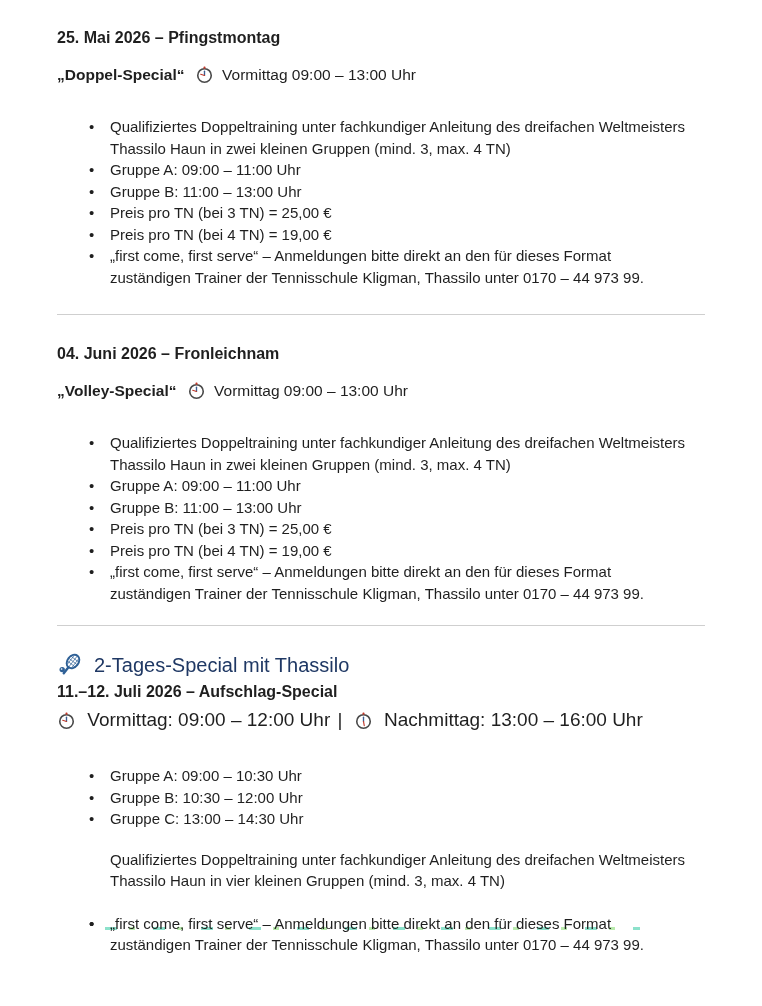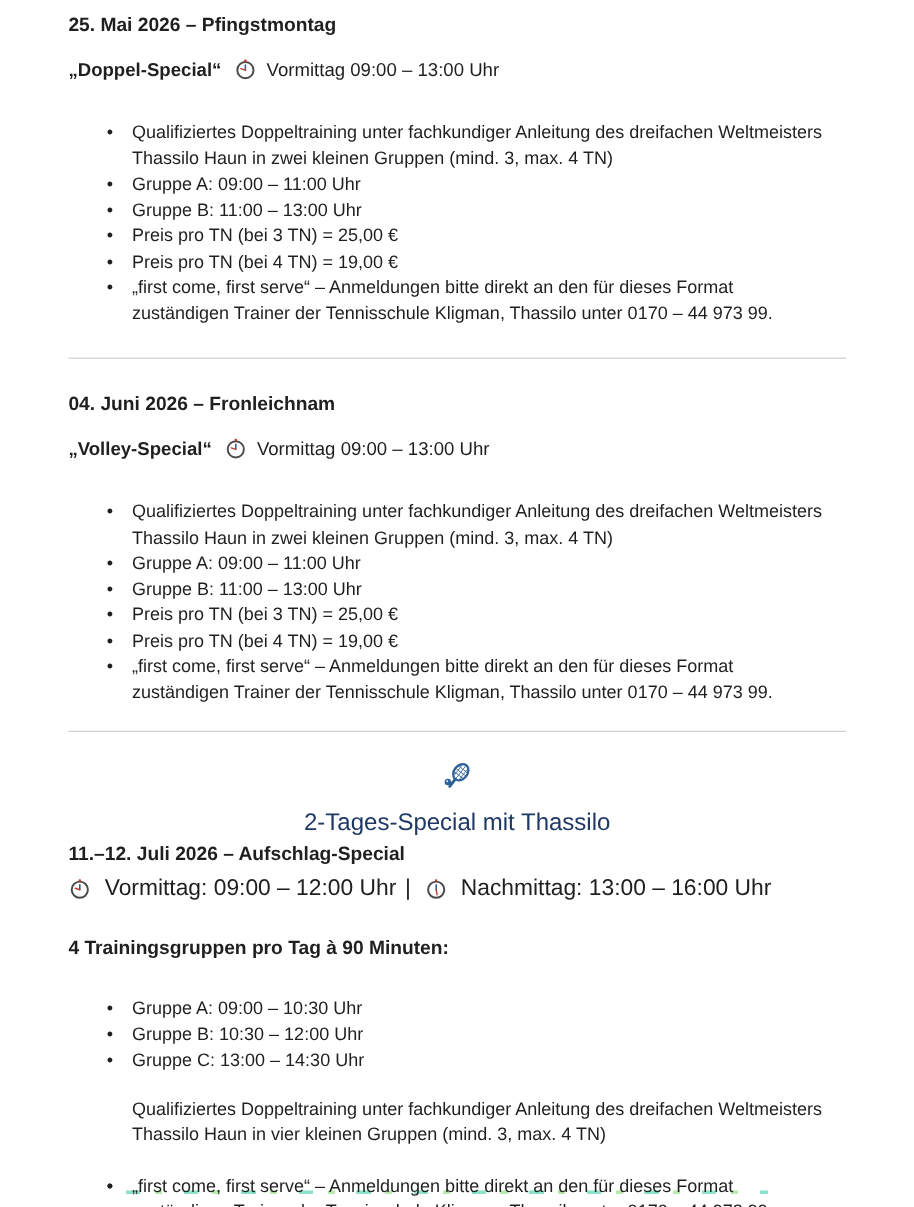--- a/index.html
+++ b/index.html
@@ -11,21 +11,21 @@
     width: 762px;
     height: 1006px;
     overflow: hidden;
     font-family: "Liberation Sans", "DejaVu Sans", sans-serif;
     color: #1f1f1f;
   }
   .page {
     box-sizing: border-box;
     width: 762px;
     height: 1006px;
-    padding: 10px 57px 0 57px;
+    padding: 26px 57px 0 57px;
   }
   .date-heading {
     margin: 0;
     font-size: 16px;
     line-height: 23px;
     font-weight: bold;
     color: #1f1f1f;
   }
   .subtitle {
     font-size: 15.5px;
@@ -68,21 +68,20 @@
   }
   .blue-heading {
     margin: 24px 0 0 0;
     font-size: 20px;
     line-height: 30px;
     font-weight: normal;
     color: #1f3864;
     display: flex;
     align-items: center;
     gap: 10px;
-    flex-direction: column;
   }
   .s3-date-heading { }
   .times-line {
     margin-top: 4px;
     font-size: 19px;
     line-height: 26px;
     white-space: nowrap;
   }
   .times-line .clock-icon-wrap { margin: 0 6px 0 0; }
   .times-line .sep { margin: 0 6px 0 2px; }
@@ -212,21 +211,20 @@
         <svg width="19" height="19" viewBox="0 0 20 20" aria-hidden="true">
           <circle cx="10" cy="11" r="7.1" fill="#ffffff" stroke="#4a4a4a" stroke-width="1.7"></circle>
           <rect x="9" y="1.7" width="2" height="2.3" rx="0.7" fill="#c0392b"></rect>
           <line x1="10" y1="11" x2="10" y2="6.6" stroke="#3b5d8f" stroke-width="1.4" stroke-linecap="round"></line>
           <line x1="10" y1="11" x2="10.8" y2="15.4" stroke="#c0392b" stroke-width="1.2" stroke-linecap="round"></line>
         </svg>
       </span>
       <span>Nachmittag: 13:00 – 16:00 Uhr</span>
     </div>
 
-    <h3 class="date-heading groups-heading">4 Trainingsgruppen pro Tag à 90 Minuten:</h3>
 
     <ul class="bullets group-bullets">
       <li>Gruppe A: 09:00 – 10:30 Uhr</li>
       <li>Gruppe B: 10:30 – 12:00 Uhr</li>
       <li>Gruppe C: 13:00 – 14:30 Uhr</li>
     </ul>
 
     <p class="indent-para">Qualifiziertes Doppeltraining unter fachkundiger Anleitung des dreifachen Weltmeisters Thassilo Haun in vier kleinen Gruppen (mind. 3, max. 4 TN)</p>
 
     <ul class="bullets price-bullets">

